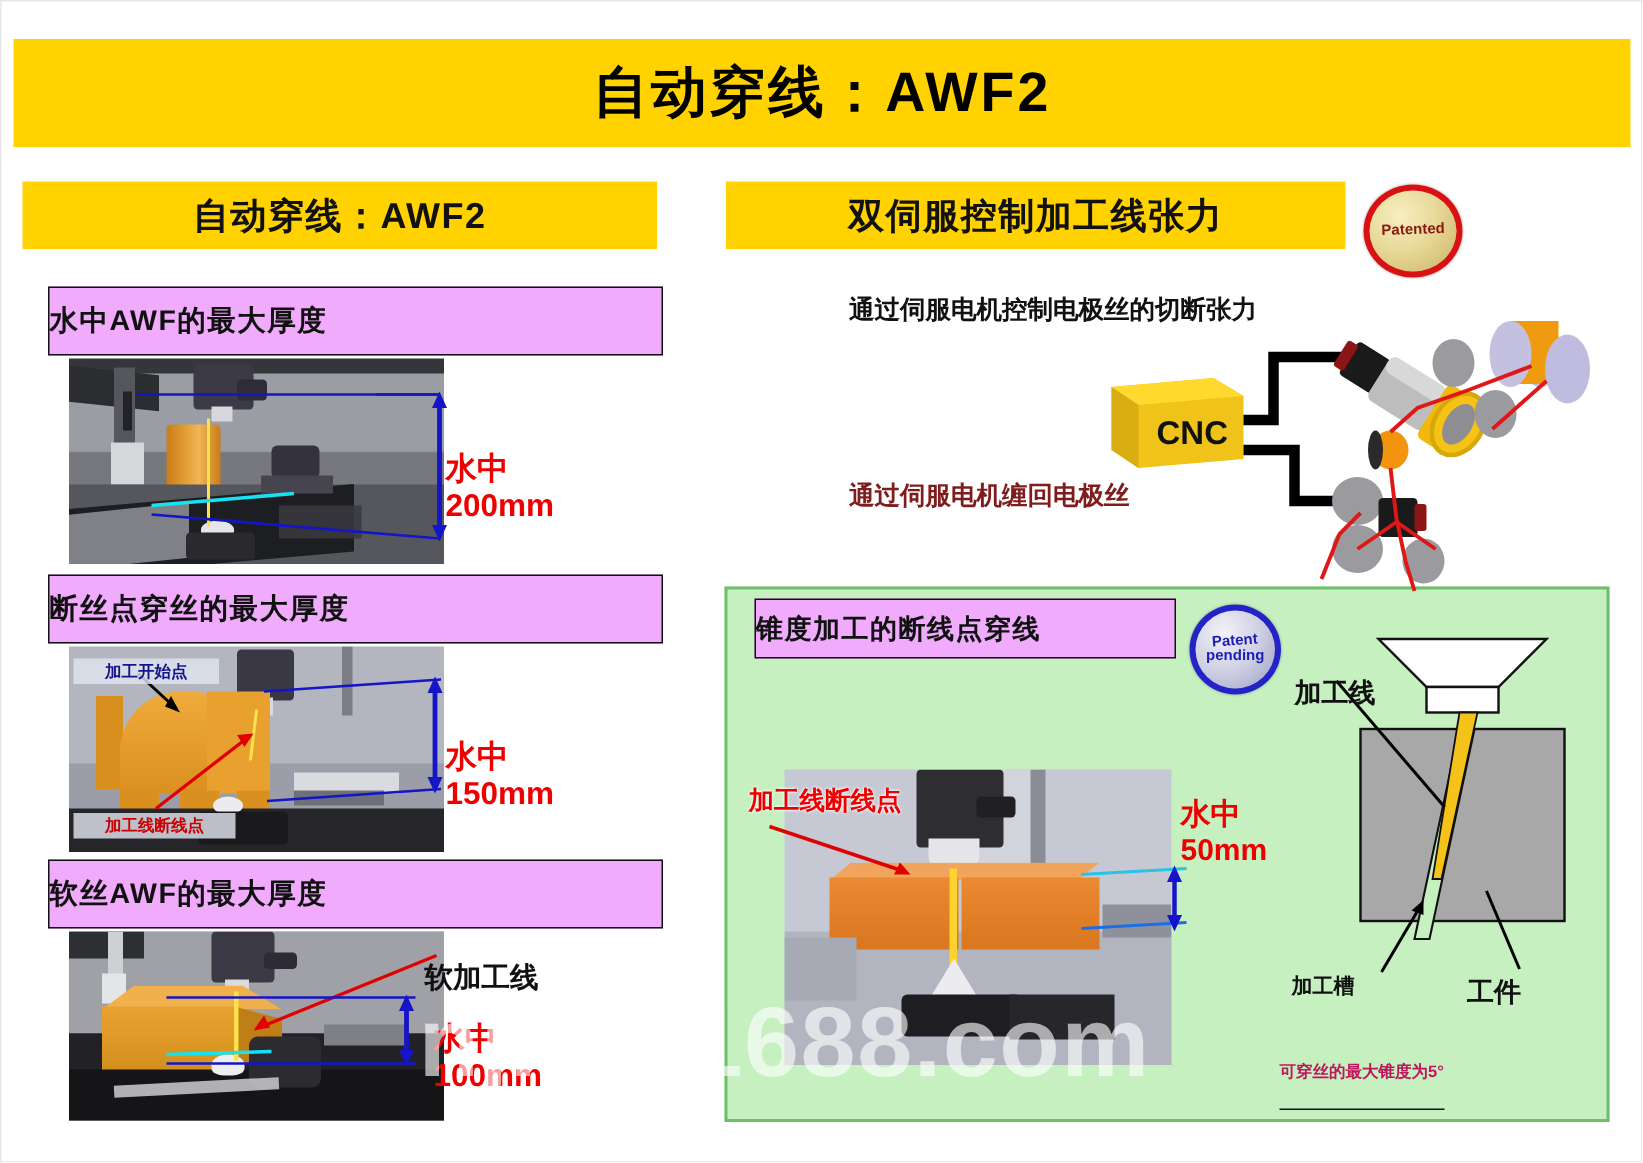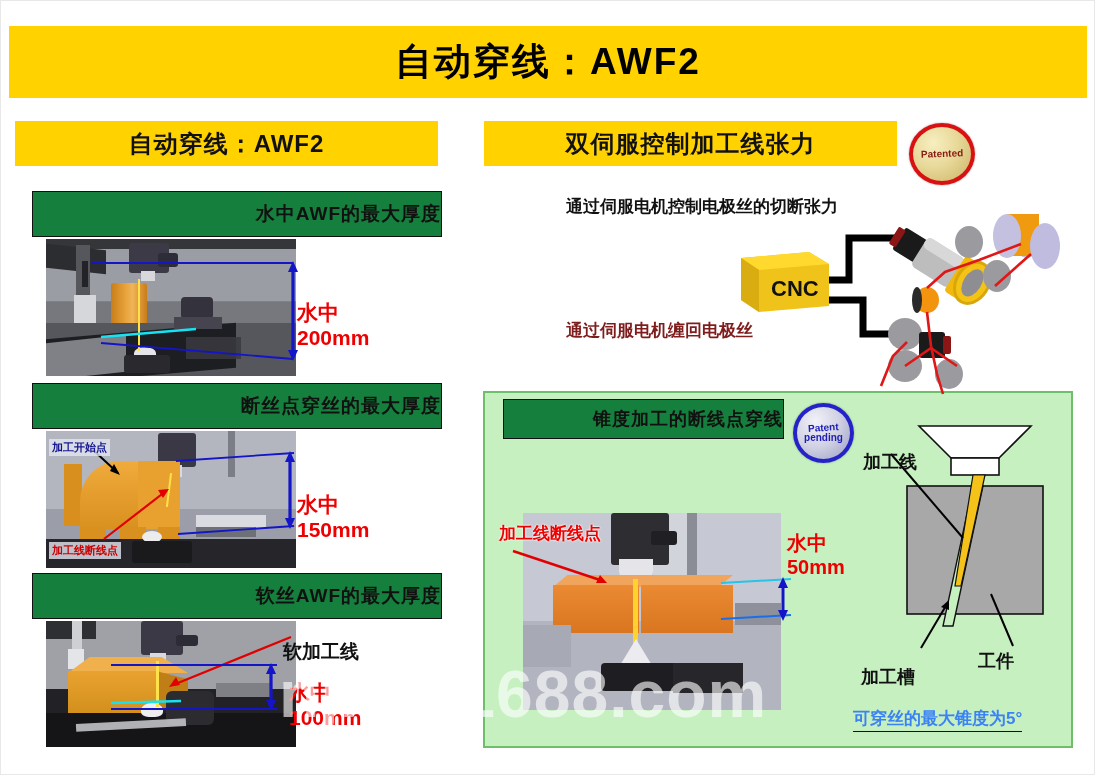--- a/index.html
+++ b/index.html
@@ -89,22 +89,22 @@
     background:radial-gradient(ellipse at 35% 28%, #f2f2f8 0%, #cfd0e2 50%, #9a9cc4 100%);
     border:4px solid #2323c8;
     box-shadow:0 0 2px rgba(0,0,0,.35);
     flex-direction:column;
   }
   #badge-pending .l1{font-size:10px;font-weight:bold;color:#1d1db8;transform:rotate(-4deg);}
   #badge-pending .l2{font-size:10px;font-weight:bold;color:#1d1db8;}
 
   
   .cap-box{
-    position:absolute;border:1.6px solid #111;background:#15803d;
-    display:flex;align-items:center;justify-content:flex-end;
+    position:absolute;border:1.6px solid #111;background:#f0abfc;
+    display:flex;align-items:center;justify-content:flex-start;
     z-index:8;
   }
   .cap-box span{font-size:19px;font-weight:bold;color:#111;letter-spacing:1px;}
   #cap1{left:31px;top:190px;width:408px;height:44px;}
   #cap2{left:31px;top:382px;width:408px;height:44px;}
   #cap3{left:31px;top:572px;width:408px;height:44px;}
   #cap4{left:502px;top:398px;width:279px;height:38px;z-index:22;}
   #cap4 span{font-size:18px;}
 
   
@@ -137,32 +137,32 @@
   .lbl-red{color:#ee0000;font-weight:bold;}
   .lbl-blk{color:#111;font-weight:bold;}
 
   #m200{left:296px;top:300px;font-size:21px;line-height:1.18;}
   #m150{left:296px;top:492px;font-size:21px;line-height:1.18;}
   #m100{left:288px;top:680px;font-size:21px;line-height:1.18;}
   #m50 {left:786px;top:531px;font-size:20px;line-height:1.18;}
 
   #lbl-softwire{left:282px;top:638px;font-size:19px;}
   #lbl-wire-taper{left:862px;top:449px;font-size:18px;}
-  #lbl-slot{left:860px;top:648px;font-size:18px;margin-top:16px;}
+  #lbl-slot{left:860px;top:648px;font-size:14px;}
   #lbl-work{left:977px;top:648px;font-size:18px;}
-  #lbl-taper-note{left:852px;top:706px;font-size:17px;font-weight:bold;color:#3b82f6;
-    border-bottom:1.5px solid #111;padding-bottom:1px;}
+  #lbl-taper-note{left:852px;top:706px;font-size:11px;font-weight:bold;color:#be185d;
+    border-bottom:1.5px solid #111;padding-bottom:17px;}
 
   #lbl-cnc-top{left:565px;top:194px;font-size:17px;font-weight:bold;color:#111;}
   #lbl-cnc-bot{left:565px;top:318px;font-size:17px;font-weight:bold;color:#7f1d1d;}
 
   
   .inphoto-lbl{
     position:absolute;z-index:26;font-size:11px;font-weight:bold;
-    background:rgba(225,228,238,.82);padding:1px 3px;white-space:nowrap;
+    background:rgba(225,228,238,.82);padding:1px 21px;white-space:nowrap;
   }
   #ip-start{left:48px;top:438px;color:#14148c;}
   #ip-break{left:48px;top:541px;color:#cc0000;}
   #ip-breakpoint{left:498px;top:521px;font-size:17px;color:#ee0000;background:transparent;
     text-shadow:0 0 2px #fff,0 0 2px #fff;}
 
   svg.ov{position:absolute;z-index:24;overflow:visible;pointer-events:none;}
 </style>
 </head>
 <body>

